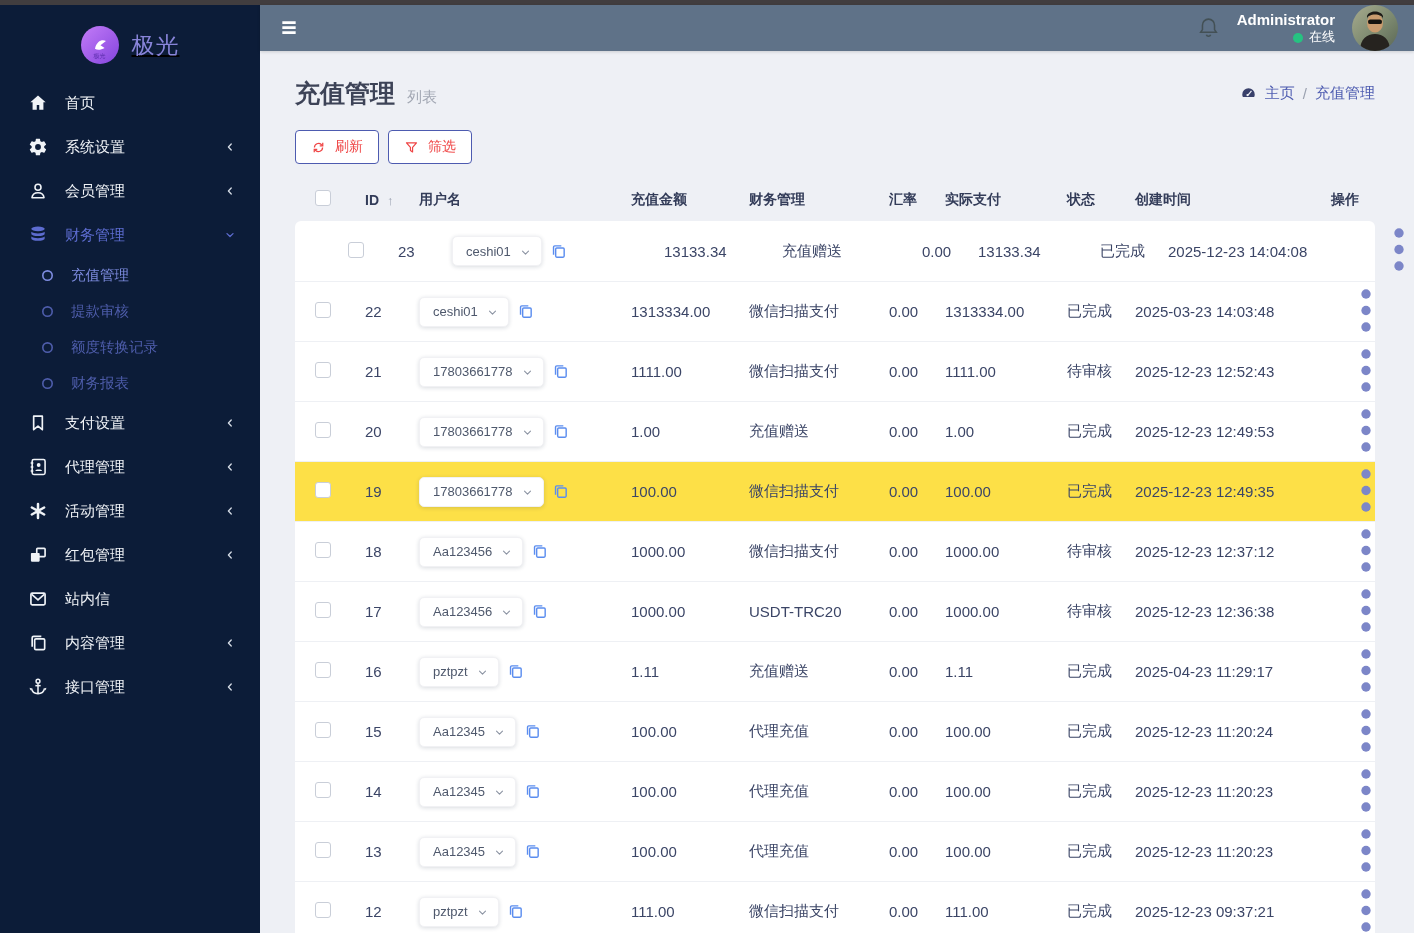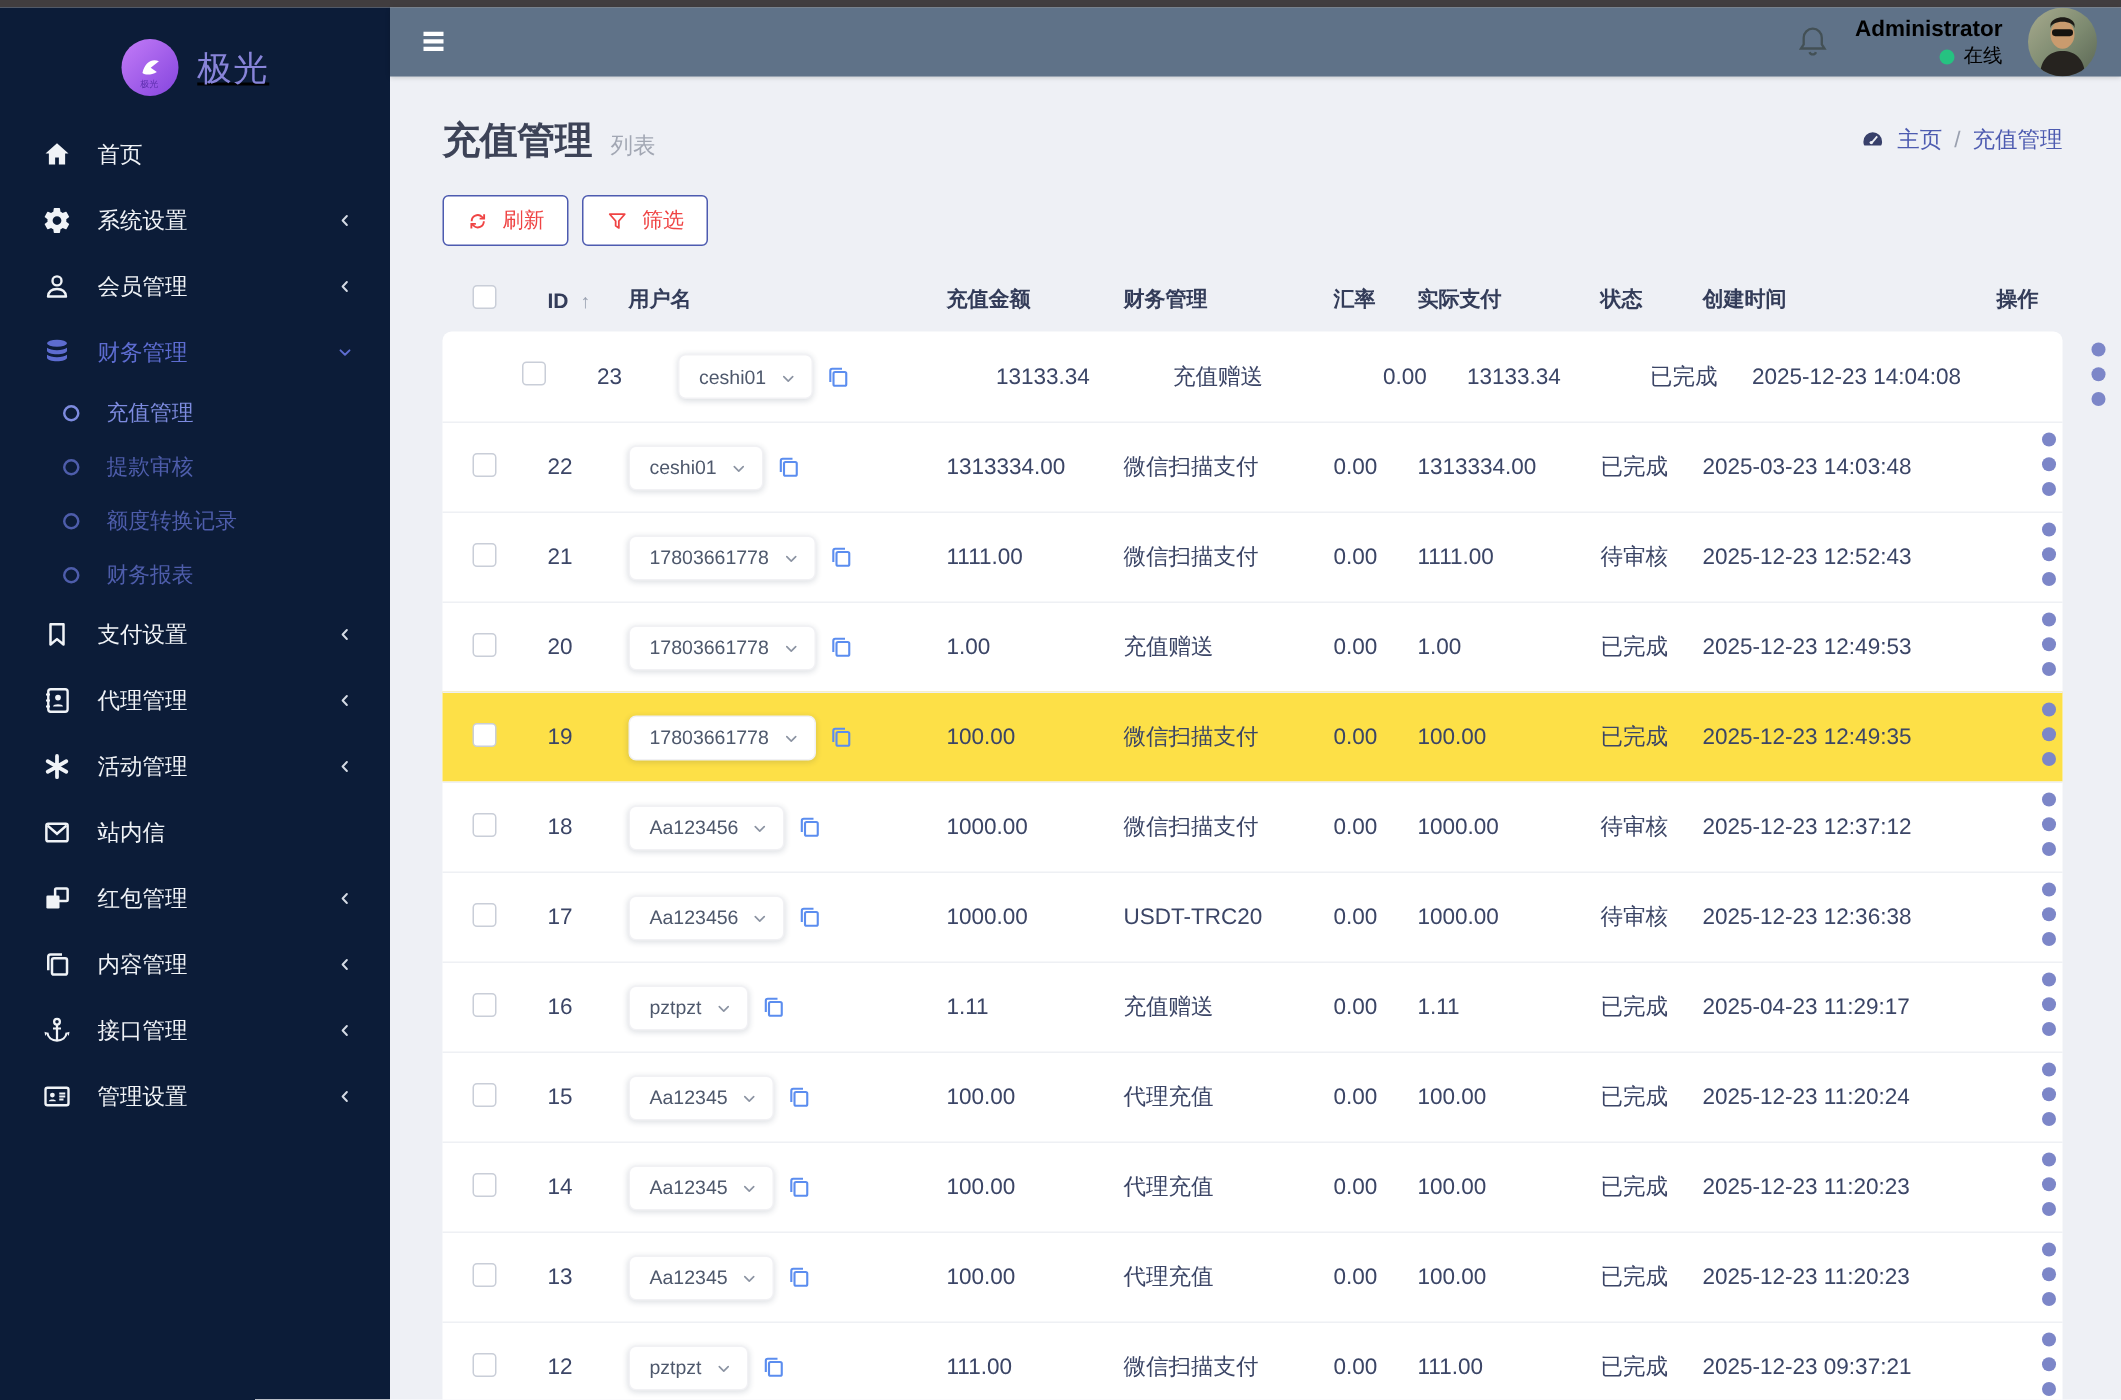--- a/index.html
+++ b/index.html
@@ -32,21 +32,21 @@
   .icon svg, .mi-icon svg, .chev svg { width:100%; height:100%; display:block; }
 
   
   .main { flex:1; display:flex; flex-direction:column; min-width:0; }
   .topbar { height:60px; background:#5f7288; display:flex; align-items:center;
             padding:0 16px 0 18px; box-shadow:0 1px 3px rgba(0,0,0,.15); }
   .hamburger { width:22px; height:20px; color:#fff; background:none; border:none; cursor:pointer; }
   .hamburger svg { width:100%; height:100%; }
   .tb-right { margin-left:auto; display:flex; align-items:center; gap:17px; }
   .bell { width:23px; height:25px; color:rgba(44,52,43,.55); cursor:pointer; }
-  .user-meta { text-align:right; color:#000000; line-height:1.3; }
+  .user-meta { text-align:right; color:#ffffff; line-height:1.3; }
   .user-name { font-size:15px; font-weight:700; }
   .user-status { display:flex; align-items:center; justify-content:flex-end; gap:6px; font-size:13px; }
   .dot { width:10px; height:10px; border-radius:50%; background:#26c281; }
   .avatar { width:46px; height:46px; border-radius:50%; overflow:hidden; cursor:pointer; }
   .avatar svg { width:100%; height:100%; display:block; }
 
   .content { padding:0 39px 0 35px; }
   .page-head { margin-top:26px; display:flex; align-items:center; justify-content:space-between; }
   .titles { display:flex; align-items:baseline; gap:12px; }
   .page-title { font-size:25px; font-weight:600; color:#3d4357; }
@@ -231,39 +231,39 @@
           <span>活动管理</span>
           <span class="chev">
             <svg viewBox="0 0 24 24">
               <path d="M14.5 6 8.8 12l5.7 6" fill="none" stroke="currentColor" stroke-width="2.6" stroke-linecap="round" stroke-linejoin="round"></path>
             </svg>
           </span>
         </div>
         <div class="menu-item ">
           <span class="mi-icon">
             <svg viewBox="0 0 24 24">
+              <rect x="3.5" y="9.5" width="10.5" height="10.5" rx="1" fill="currentColor"></rect>
+              <rect x="10.5" y="4" width="10" height="10" rx="1" fill="none" stroke="currentColor" stroke-width="2"></rect>
+            </svg>
+          </span>
+          <span>红包管理</span>
+          <span class="chev">
+            <svg viewBox="0 0 24 24">
+              <path d="M14.5 6 8.8 12l5.7 6" fill="none" stroke="currentColor" stroke-width="2.6" stroke-linecap="round" stroke-linejoin="round"></path>
+            </svg>
+          </span>
+        </div>
+        <div class="menu-item ">
+          <span class="mi-icon">
+            <svg viewBox="0 0 24 24">
               <rect x="3.5" y="5" width="17" height="14" rx="1.5" fill="none" stroke="currentColor" stroke-width="2"></rect>
               <path d="M4.5 6.5 12 13l7.5-6.5" fill="none" stroke="currentColor" stroke-width="2"></path>
             </svg>
           </span>
           <span>站内信</span>
-        </div>
-        <div class="menu-item ">
-          <span class="mi-icon">
-            <svg viewBox="0 0 24 24">
-              <rect x="3.5" y="9.5" width="10.5" height="10.5" rx="1" fill="currentColor"></rect>
-              <rect x="10.5" y="4" width="10" height="10" rx="1" fill="none" stroke="currentColor" stroke-width="2"></rect>
-            </svg>
-          </span>
-          <span>红包管理</span>
-          <span class="chev">
-            <svg viewBox="0 0 24 24">
-              <path d="M14.5 6 8.8 12l5.7 6" fill="none" stroke="currentColor" stroke-width="2.6" stroke-linecap="round" stroke-linejoin="round"></path>
-            </svg>
-          </span>
         </div>
         <div class="menu-item ">
           <span class="mi-icon">
             <svg viewBox="0 0 24 24">
               <rect x="8" y="7" width="12" height="13" rx="1.5" fill="none" stroke="currentColor" stroke-width="2"></rect>
               <path d="M5 16.5V5.8A1.8 1.8 0 0 1 6.8 4H16" fill="none" stroke="currentColor" stroke-width="2"></path>
             </svg>
           </span>
           <span>内容管理</span>
           <span class="chev">
@@ -276,36 +276,20 @@
           <span class="mi-icon">
             <svg viewBox="0 0 24 24">
               <circle cx="12" cy="5" r="2.3" fill="none" stroke="currentColor" stroke-width="1.8"></circle>
               <path d="M12 7.3V20M12 20c-4.2 0-7.2-2.6-7.8-6.3M12 20c4.2 0 7.2-2.6 7.8-6.3" fill="none" stroke="currentColor" stroke-width="1.8"></path>
               <path d="M8.8 10.4h6.4" stroke="currentColor" stroke-width="1.8"></path>
               <path d="M4.2 13.7 2 12.9l.6 3.4z" fill="currentColor"></path>
               <path d="M19.8 13.7l2.2-.8-.6 3.4z" fill="currentColor"></path>
             </svg>
           </span>
           <span>接口管理</span>
-          <span class="chev">
-            <svg viewBox="0 0 24 24">
-              <path d="M14.5 6 8.8 12l5.7 6" fill="none" stroke="currentColor" stroke-width="2.6" stroke-linecap="round" stroke-linejoin="round"></path>
-            </svg>
-          </span>
-        </div>
-        <div class="menu-item ">
-          <span class="mi-icon">
-            <svg viewBox="0 0 24 24">
-              <rect x="2.8" y="5" width="18.4" height="14" rx="1.6" fill="none" stroke="currentColor" stroke-width="1.9"></rect>
-              <circle cx="8.3" cy="10.8" r="1.9" fill="currentColor"></circle>
-              <path d="M5.4 15.8c0-1.9 5.8-1.9 5.8 0z" fill="currentColor"></path>
-              <path d="M13.8 9.6h4.8M13.8 12h4.8M13.8 14.4h3.4" stroke="currentColor" stroke-width="1.5"></path>
-            </svg>
-          </span>
-          <span>管理设置</span>
           <span class="chev">
             <svg viewBox="0 0 24 24">
               <path d="M14.5 6 8.8 12l5.7 6" fill="none" stroke="currentColor" stroke-width="2.6" stroke-linecap="round" stroke-linejoin="round"></path>
             </svg>
           </span>
         </div>
       </nav>
   </aside>
 
   <div class="main">

